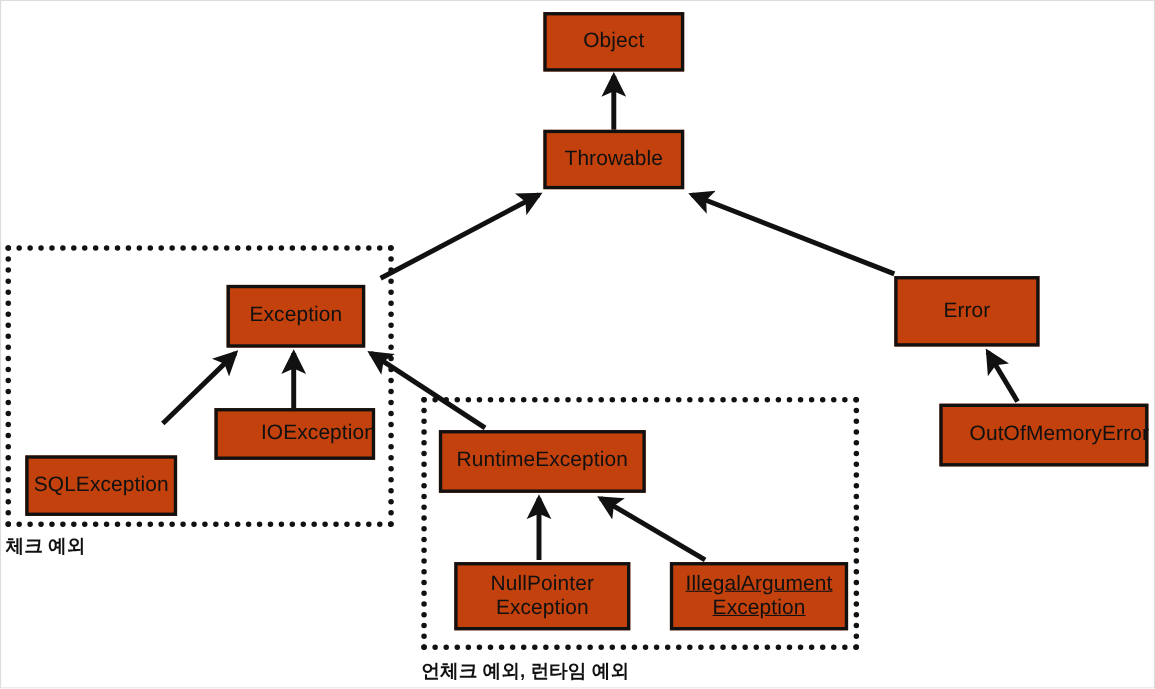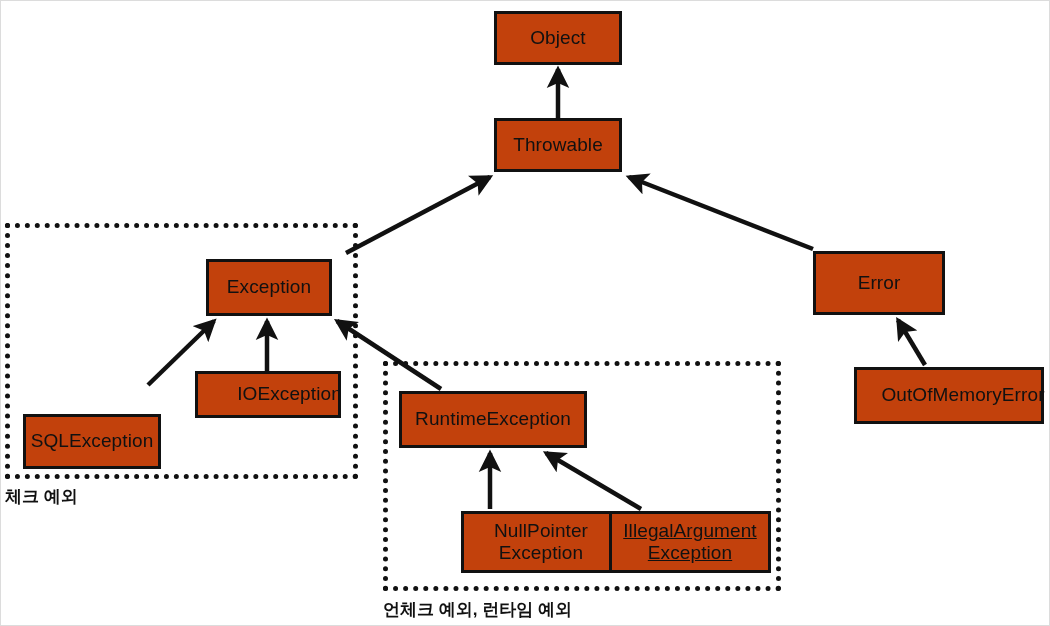--- a/index.html
+++ b/index.html
@@ -89,19 +89,19 @@
     </div>
   <div id="nodes-layer">
       <div class="node" style="left: 493px; top: 10px; width: 128px; height: 54px;">Object</div>
       <div class="node" style="left: 493px; top: 117px; width: 128px; height: 54px;">Throwable</div>
       <div class="node" style="left: 205px; top: 258px; width: 126px; height: 57px;">Exception</div>
       <div class="node" style="left: 812px; top: 250px; width: 132px; height: 64px;">Error</div>
       <div class="node" style="left: 22px; top: 386px; width: 138px; height: 55px; margin-top: 27px;">SQLException</div>
       <div class="node" style="left: 194px; top: 370px; width: 146px; height: 47px; padding-left: 43px;">IOException</div>
       <div class="node" style="left: 398px; top: 390px; width: 188px; height: 57px;">RuntimeException</div>
       <div class="node" style="left: 853px; top: 366px; width: 190px; height: 57px; padding-left: 28px;">OutOfMemoryError</div>
-      <div class="node" style="left: 412px; top: 510px; width: 160px; height: 62px; margin-left: 48px;">NullPointer
+      <div class="node" style="left: 412px; top: 510px; width: 160px; height: 62px;">NullPointer
 Exception</div>
       <div class="node" style="left: 608px; top: 510px; width: 162px; height: 62px; text-decoration: underline;">IllegalArgument
 Exception</div>
     </div>
 
 </div>
 
 </body></html>

